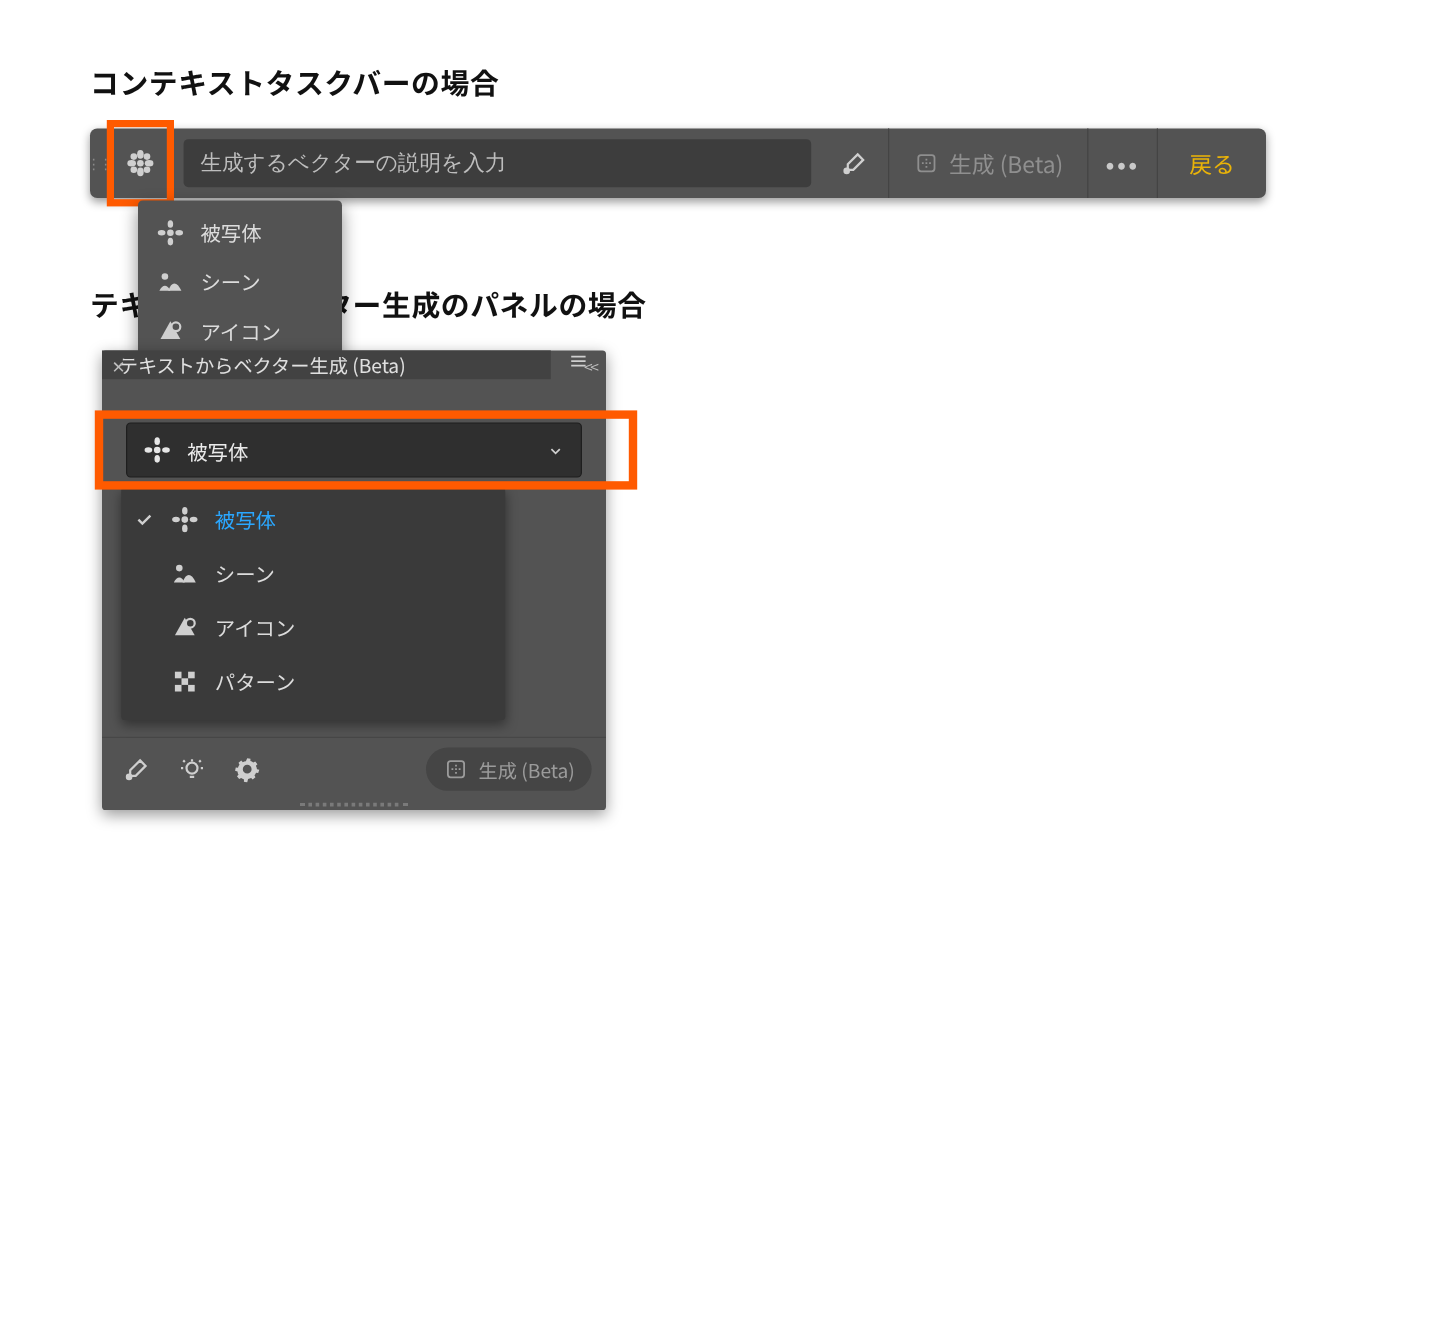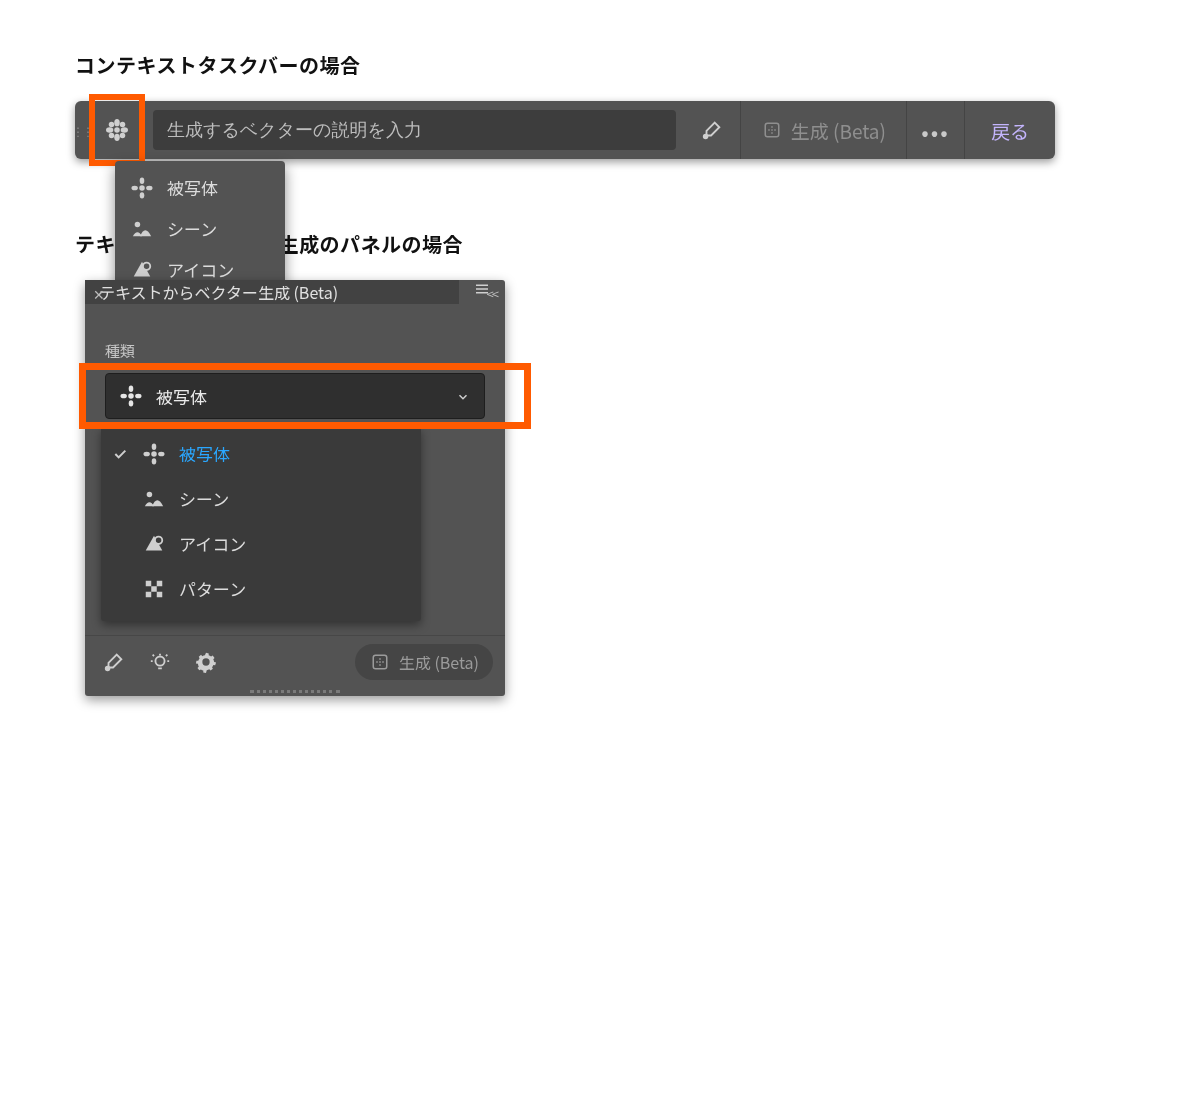--- a/index.html
+++ b/index.html
@@ -6,21 +6,21 @@
   body {
     margin: 0;
     padding: 50px 75px;
     background: #ffffff;
     font-family: "Hiragino Sans", "Noto Sans JP", "Meiryo", sans-serif;
     font-size: 15px;
     color: #222;
     width: 1200px;
   }
   h2.heading {
-    font-size: 20px;
+    font-size: 24px;
     font-weight: 700;
     margin: 0 0 22px 0;
     color: #111;
     letter-spacing: 0.5px;
   }
   .section2 { margin-top: 70px; }
 
   
 
   .taskbar {
@@ -90,21 +90,21 @@
     gap: 8px;
     padding: 0 20px;
     color: #8f8f8f;
     font-size: 19px;
     border-left: 1px solid #444;
     border-right: 1px solid #444;
   }
   .taskbar .more { width: 58px; color:#c9c9c9; font-size: 22px; letter-spacing: 2px; border-right:1px solid #444;}
   .taskbar .back {
     width: 90px;
-    color: #c4b5fd;
+    color: #eab308;
     font-size: 19px;
   }
 
   
   .dropdown1 {
     position: absolute;
     top: 60px;
     left: 40px;
     width: 170px;
     background: #535353;
@@ -377,21 +377,20 @@
       <span>テキストからベクター生成 (Beta)</span>
     </div>
     <div class="menu">
       <svg viewBox="0 0 24 24" stroke="#cfcfcf" stroke-width="2">
             <path d="M4 7h16M4 12h16M4 17h16"></path>
           </svg>
     </div>
   </div>
 
   <div class="body">
-    <div class="label">種類</div>
 
     <div class="select-wrap">
       <div class="orange-highlight-2"></div>
       <div class="select">
         <span class="ic">
           <svg viewBox="0 0 24 24" fill="#e6e6e6">
                 <circle cx="12" cy="12" r="3"></circle>
                 <ellipse cx="12" cy="4" rx="2.5" ry="3.5"></ellipse>
                 <ellipse cx="12" cy="20" rx="2.5" ry="3.5"></ellipse>
                 <ellipse cx="4" cy="12" rx="3.5" ry="2.5"></ellipse>

